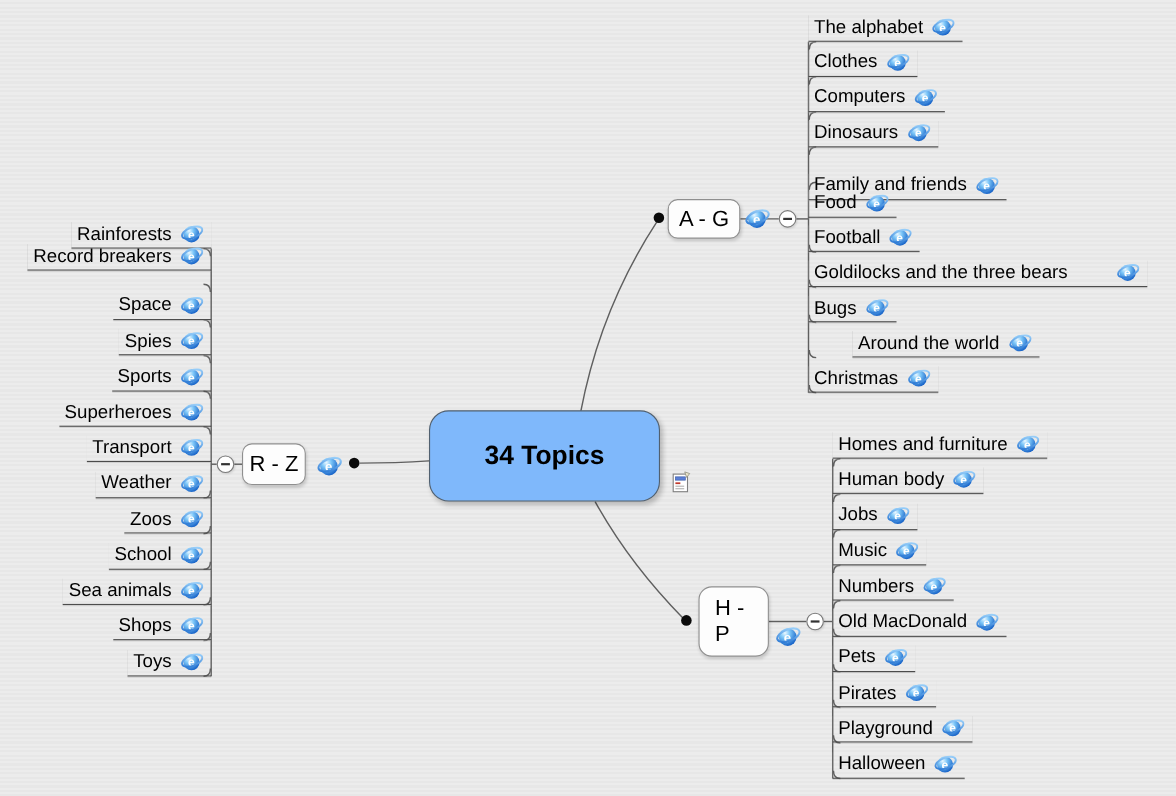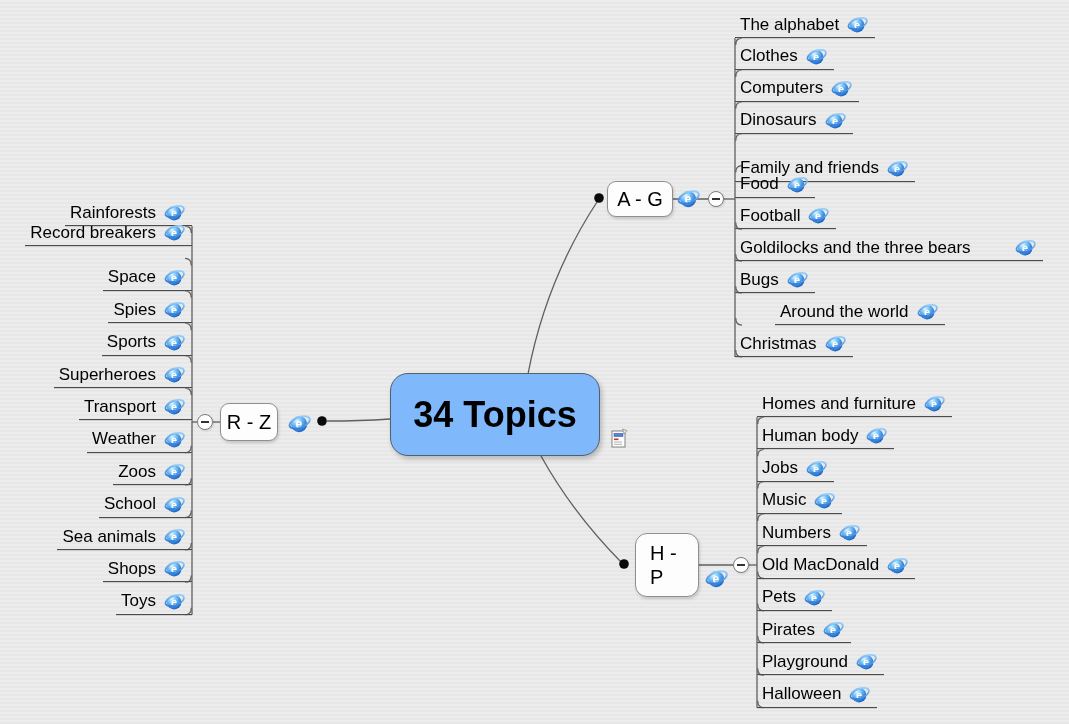--- a/index.html
+++ b/index.html
@@ -12,21 +12,21 @@
   #canvas{
     position:relative;width:1069px;height:724px;
     background:repeating-linear-gradient(180deg,#ececec 0 2px,#e7e7e7 2px 4px);
     overflow:hidden;
   }
   #lines{position:absolute;left:0;top:0}
   .central{
     position:absolute;left:390px;top:373px;width:210px;height:83px;
     background:#7fb8fb;border:1px solid #51606f;border-radius:18px;
     display:flex;align-items:center;justify-content:center;
-    font-size:36px;font-weight:bold;color:#000;
+    font-size:24px;font-weight:bold;color:#000;
     box-shadow:2px 3px 5px rgba(0,0,0,.22);
     cursor:default;
   }
   .bnode{
     position:absolute;background:#fdfdfd;border:1px solid #8f8f8f;
     display:flex;align-items:center;justify-content:center;
     font-size:20px;color:#000;box-shadow:1px 2px 3px rgba(0,0,0,.16);
     cursor:default;
   }
   #node-a-g{left:607px;top:181px;width:66px;height:36px;border-radius:9px}

